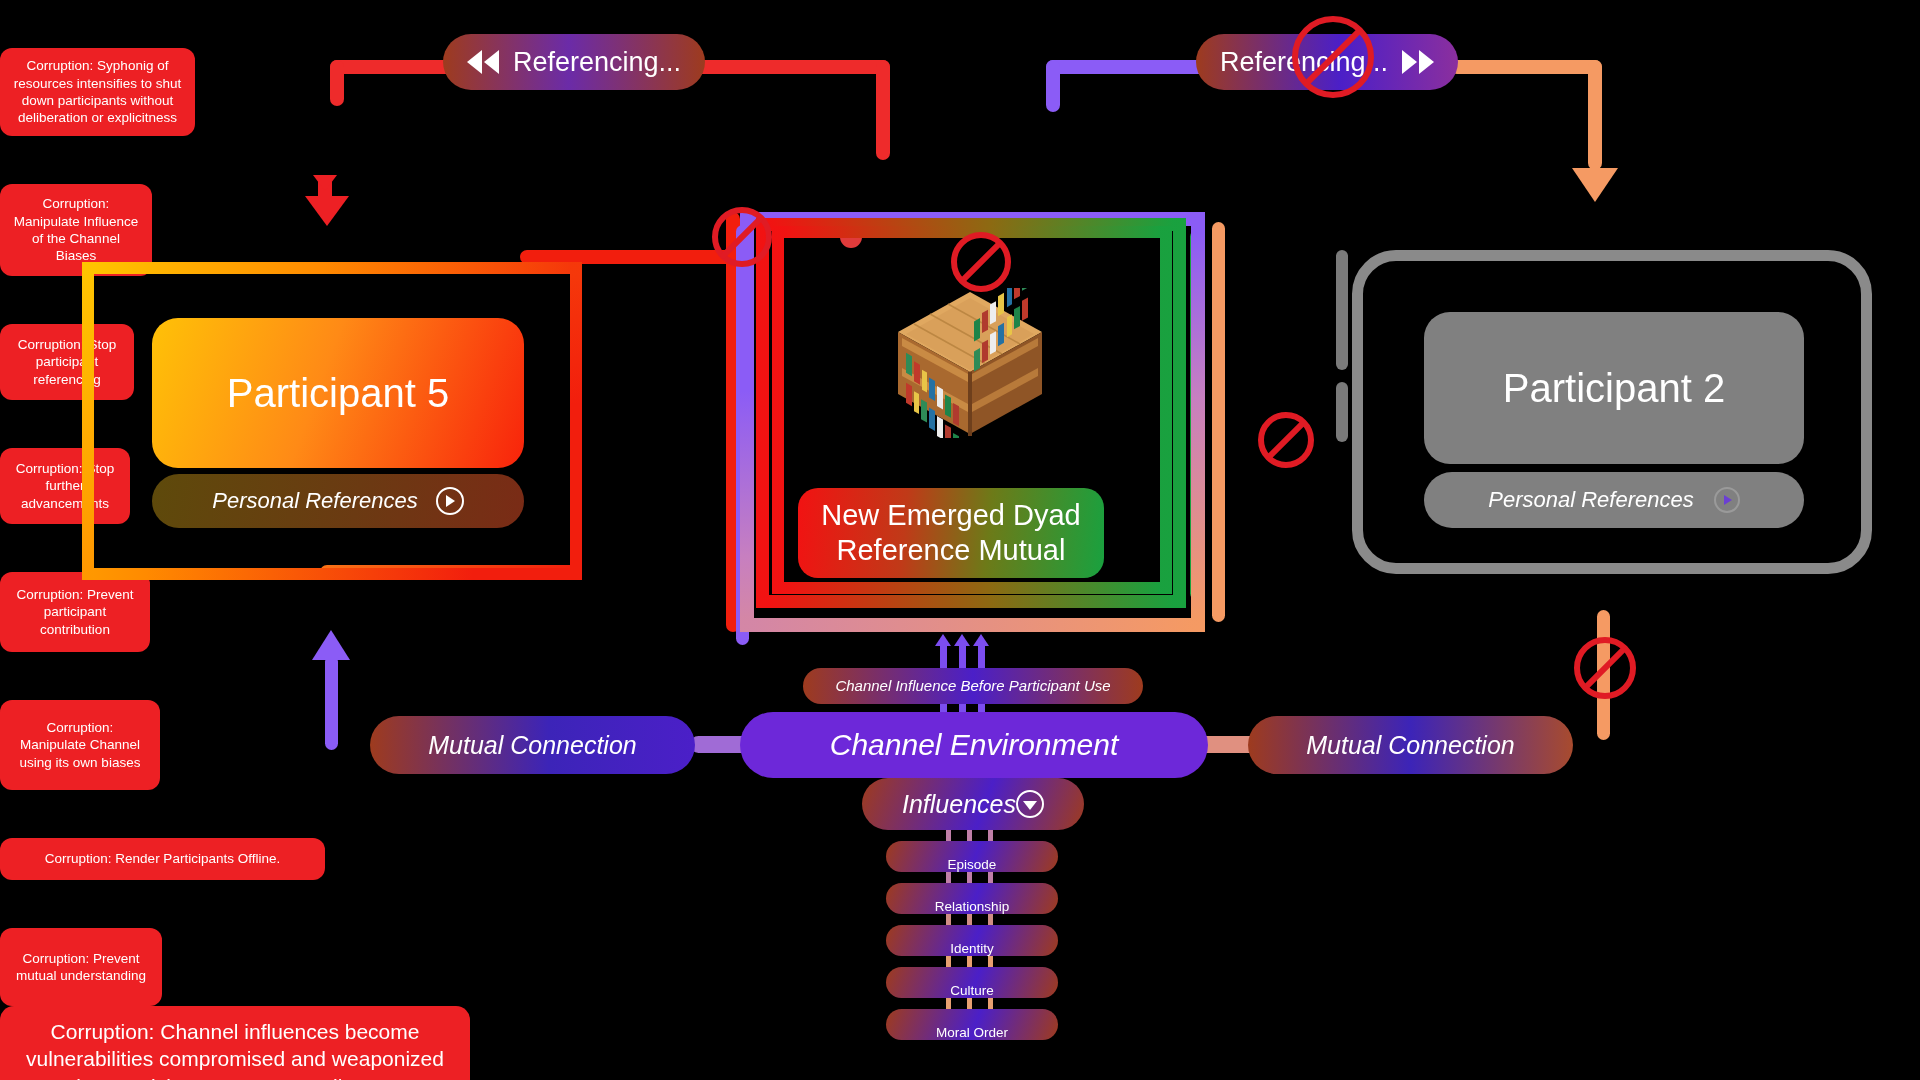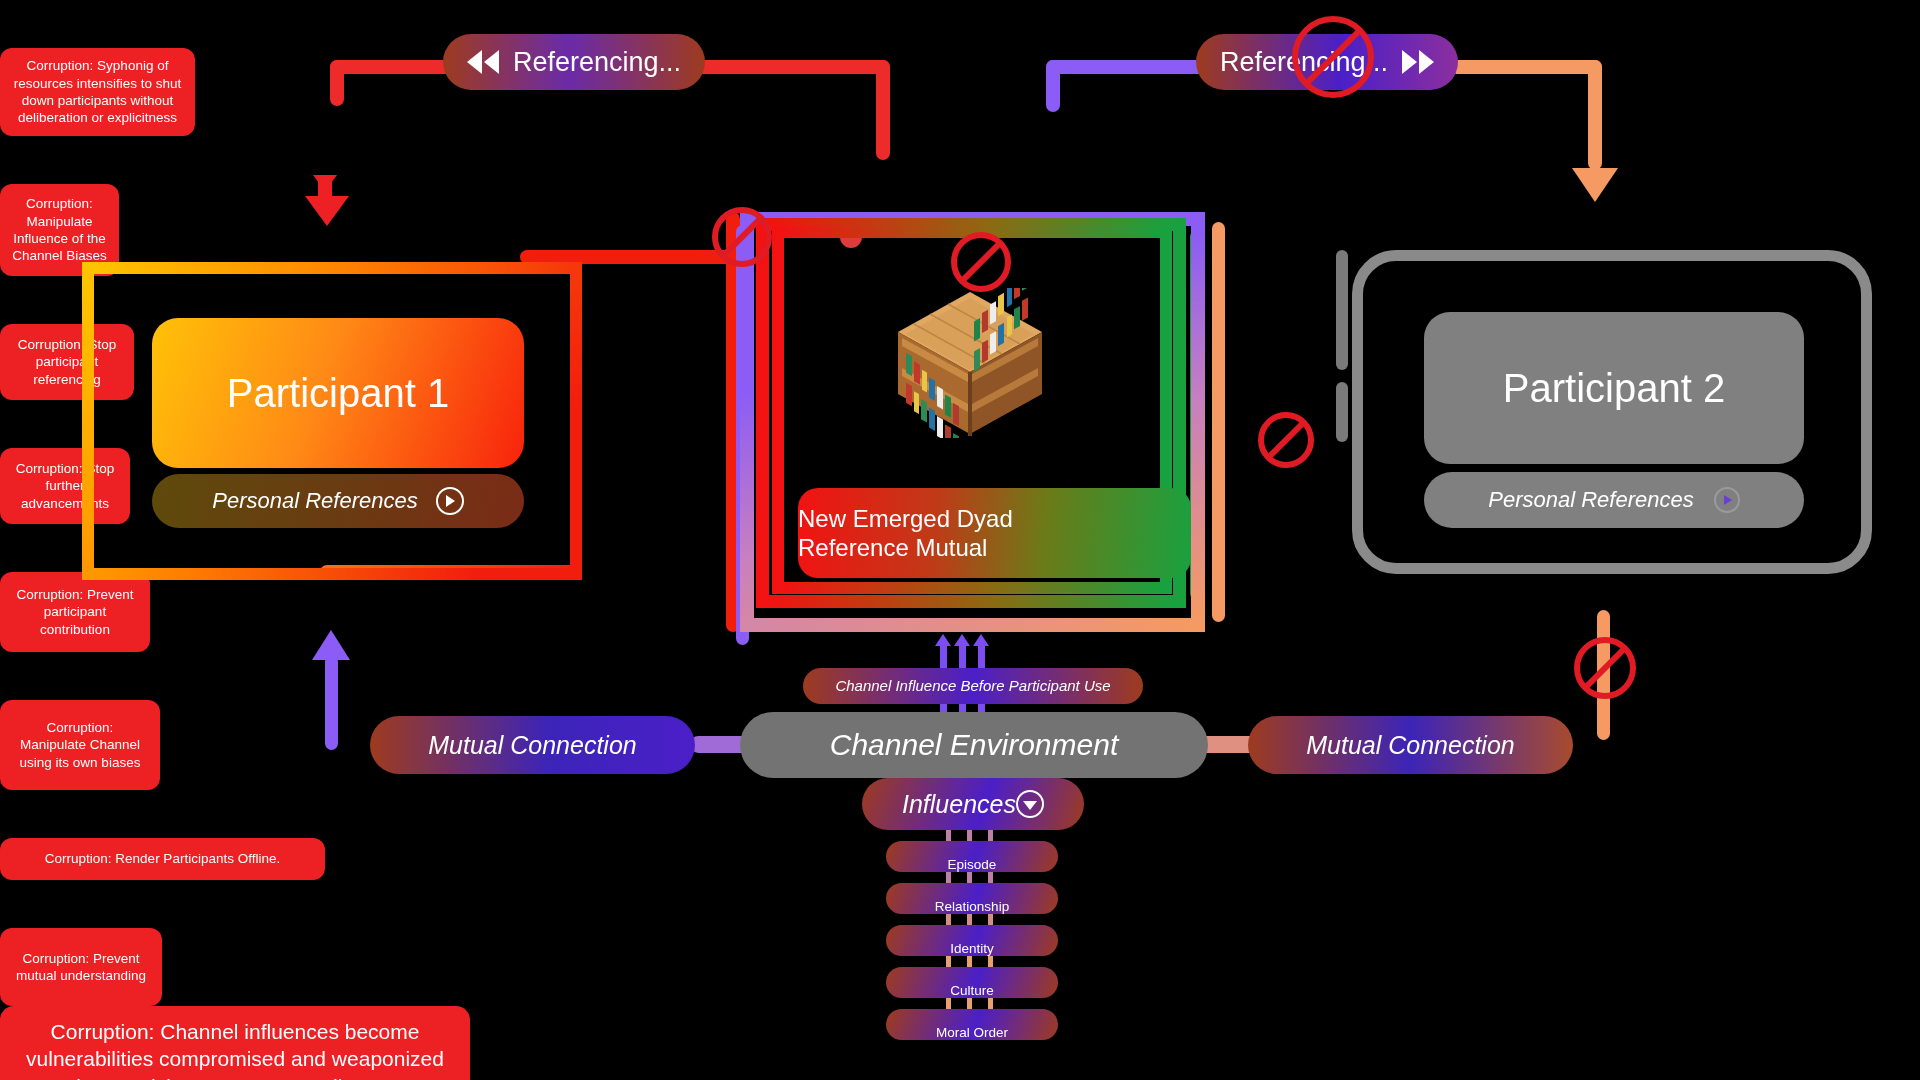--- a/index.html
+++ b/index.html
@@ -137,21 +137,21 @@
   </div>
   <div class="noicon" style="left:1292px;top:16px;width:82px;height:82px;"></div>
 
   <div class="corrupt small" style="left:183px;top:87px;width:195px;height:88px;">
     <span>Corruption: Syphonig of resources intensifies to shut down participants without deliberation or explicitness</span>
   </div>
   <div class="arrowhead" style="left:313px;top:175px;border-left:12px solid transparent;border-right:12px solid transparent;border-top:16px solid #ED2024;"></div>
   <div class="bar" style="left:318px;top:175px;width:14px;height:28px;background:#ED2024;"></div>
   <div class="arrowhead" style="left:305px;top:196px;border-left:22px solid transparent;border-right:22px solid transparent;border-top:30px solid #ED2024;"></div>
 
-  <div class="corrupt small" style="left:577px;top:177px;width:119px;height:92px;">
+  <div class="corrupt small" style="left:577px;top:177px;width:152px;height:92px;">
     <span>Corruption: Manipulate Influence of the Channel Biases</span>
   </div>
   <div class="noicon" style="left:712px;top:207px;width:60px;height:60px;"></div>
 
   <div class="corrupt small" style="left:951px;top:126px;width:134px;height:76px;">
     <span>Corruption: Stop participant referencing</span>
   </div>
   <div class="noicon" style="left:951px;top:232px;width:60px;height:60px;"></div>
 
   <div class="corrupt small" style="left:752px;top:342px;width:130px;height:76px;">
@@ -180,21 +180,21 @@
     <span>Corruption: Channel influences become vulnerabilities compromised and weaponized against participants to structurally prevent clarity or even structured clarity from taking place</span>
   </div>
 
   <div class="frame" style="left:82px;top:262px;width:500px;height:318px;border:12px solid;
               border-image:linear-gradient(120deg,#FFC400 0%,#FF8A00 35%,#F21E0D 85%) 1;
               border-radius:44px;"></div>
 
   <div class="abs" style="left:152px;top:318px;width:372px;height:150px;border-radius:26px;
               background:linear-gradient(110deg,#FFC107 0%,#FF8A16 45%,#F8230B 100%);
               display:flex;align-items:center;justify-content:center;">
-    <span style="font-size:40px;">Participant 1</span>
+    <span style="font-size:40px;">Participant 5</span>
   </div>
 
   <div class="pill" style="position:absolute;left:152px;top:474px;width:372px;height:54px;
               background:linear-gradient(100deg,#5E4A0B 0%,#6B3A12 55%,#7A2B16 100%);
               gap:18px;font-size:22px;">
     <span>Personal References</span>
     <span style="width:28px;height:28px;border:2.5px solid #fff;border-radius:50%;
                  display:flex;align-items:center;justify-content:center;">
       <span class="tri" style="border-top:6px solid transparent;border-bottom:6px solid transparent;border-left:9px solid #fff;margin-left:2px;"></span>
     </span>
@@ -262,24 +262,24 @@
         <rect x="-114" y="98" width="6" height="20" fill="#2471A3" transform="scale(-1,1) skewY(29)"></rect>
         <rect x="-106" y="102" width="6" height="20" fill="#EDEDED" transform="scale(-1,1) skewY(29)"></rect>
         <rect x="-98" y="106" width="6" height="20" fill="#B03A2E" transform="scale(-1,1) skewY(29)"></rect>
         <rect x="-90" y="110" width="6" height="20" fill="#2E8B57" transform="scale(-1,1) skewY(29)"></rect>
       </g>
 
       <polygon points="78,84 82,84 82,148 78,148" fill="#6E3F1C"></polygon>
     </svg>
   </div>
 
-  <div class="abs" style="left:798px;top:488px;width:393px;height:90px;border-radius:20px;
+  <div class="abs" style="left:798px;top:488px;width:306px;height:90px;border-radius:20px;
               background:linear-gradient(95deg,#F21212 0%,#C03A18 35%,#6D7A18 62%,#19A13F 100%);
-              display:flex;flex-direction:column;justify-content:center;
-              font-size:24px;line-height:1.22;z-index:20;">
+              display:flex;flex-direction:column;align-items:center;justify-content:center;
+              font-size:29px;line-height:1.22;z-index:20;">
     <span>New Emerged Dyad</span>
     <span>Reference Mutual</span>
   </div>
 
   <div class="frame" style="left:1352px;top:250px;width:520px;height:324px;border:11px solid #8A8A8A;
               border-radius:44px;"></div>
 
   <div class="abs" style="left:1424px;top:312px;width:380px;height:152px;border-radius:26px;
               background:#808080;display:flex;align-items:center;justify-content:center;">
     <span style="font-size:40px;">Participant 2</span>
@@ -294,21 +294,21 @@
     </span>
   </div>
 
   <div class="pill" style="position:absolute;left:370px;top:716px;width:325px;height:58px;
               background:linear-gradient(90deg,#9E3B1E 0%,#3C24B8 55%,#4B1FC8 100%);
               font-size:25px;">
     <span>Mutual Connection</span>
   </div>
 
   <div class="pill" style="position:absolute;left:740px;top:712px;width:468px;height:66px;
-              background:#737373;font-size:30px;z-index:24;">
+              background:#6d28d9;font-size:30px;z-index:24;">
     <span>Channel Environment</span>
   </div>
 
   <div class="pill" style="position:absolute;left:1248px;top:716px;width:325px;height:58px;
               background:linear-gradient(90deg,#9E3B1E 0%,#3C24B8 50%,#A84B2E 100%);
               font-size:25px;">
     <span>Mutual Connection</span>
   </div>
 
   <div class="pill" style="position:absolute;left:803px;top:668px;width:340px;height:36px;

